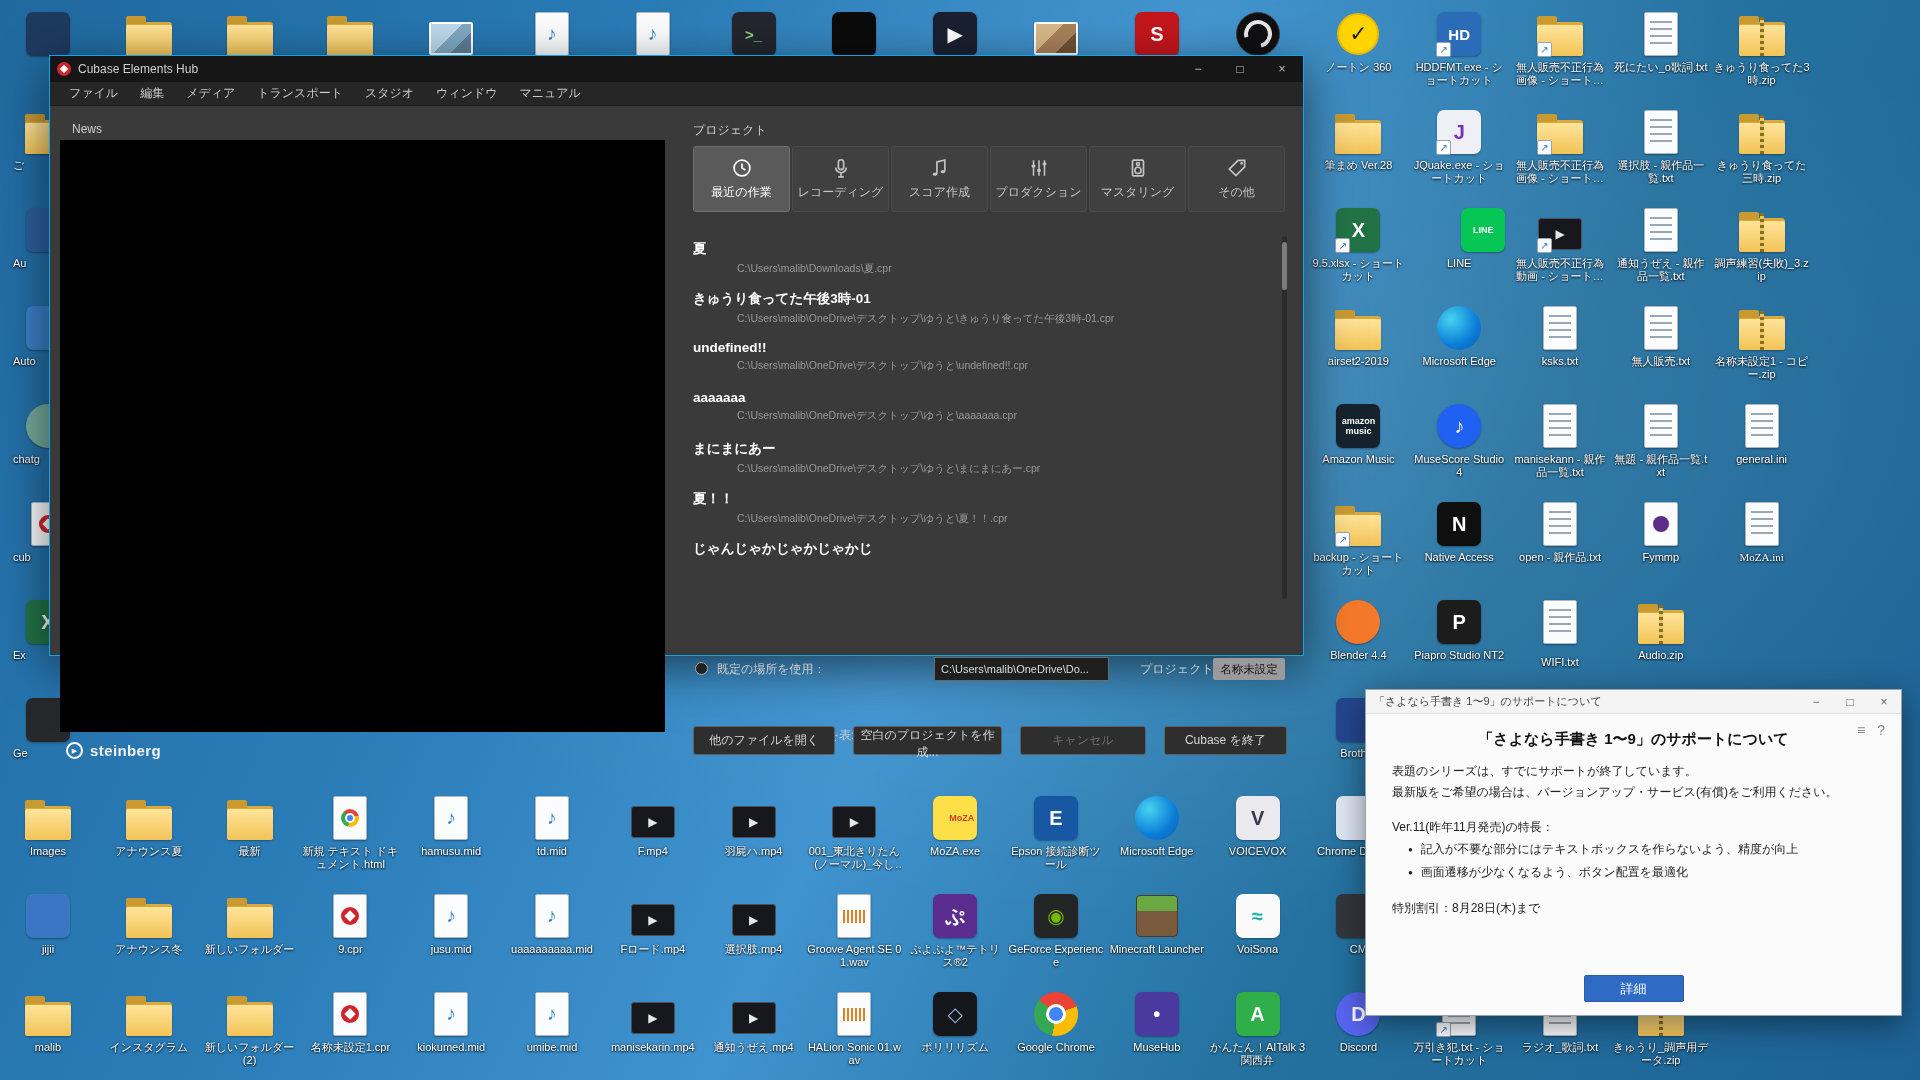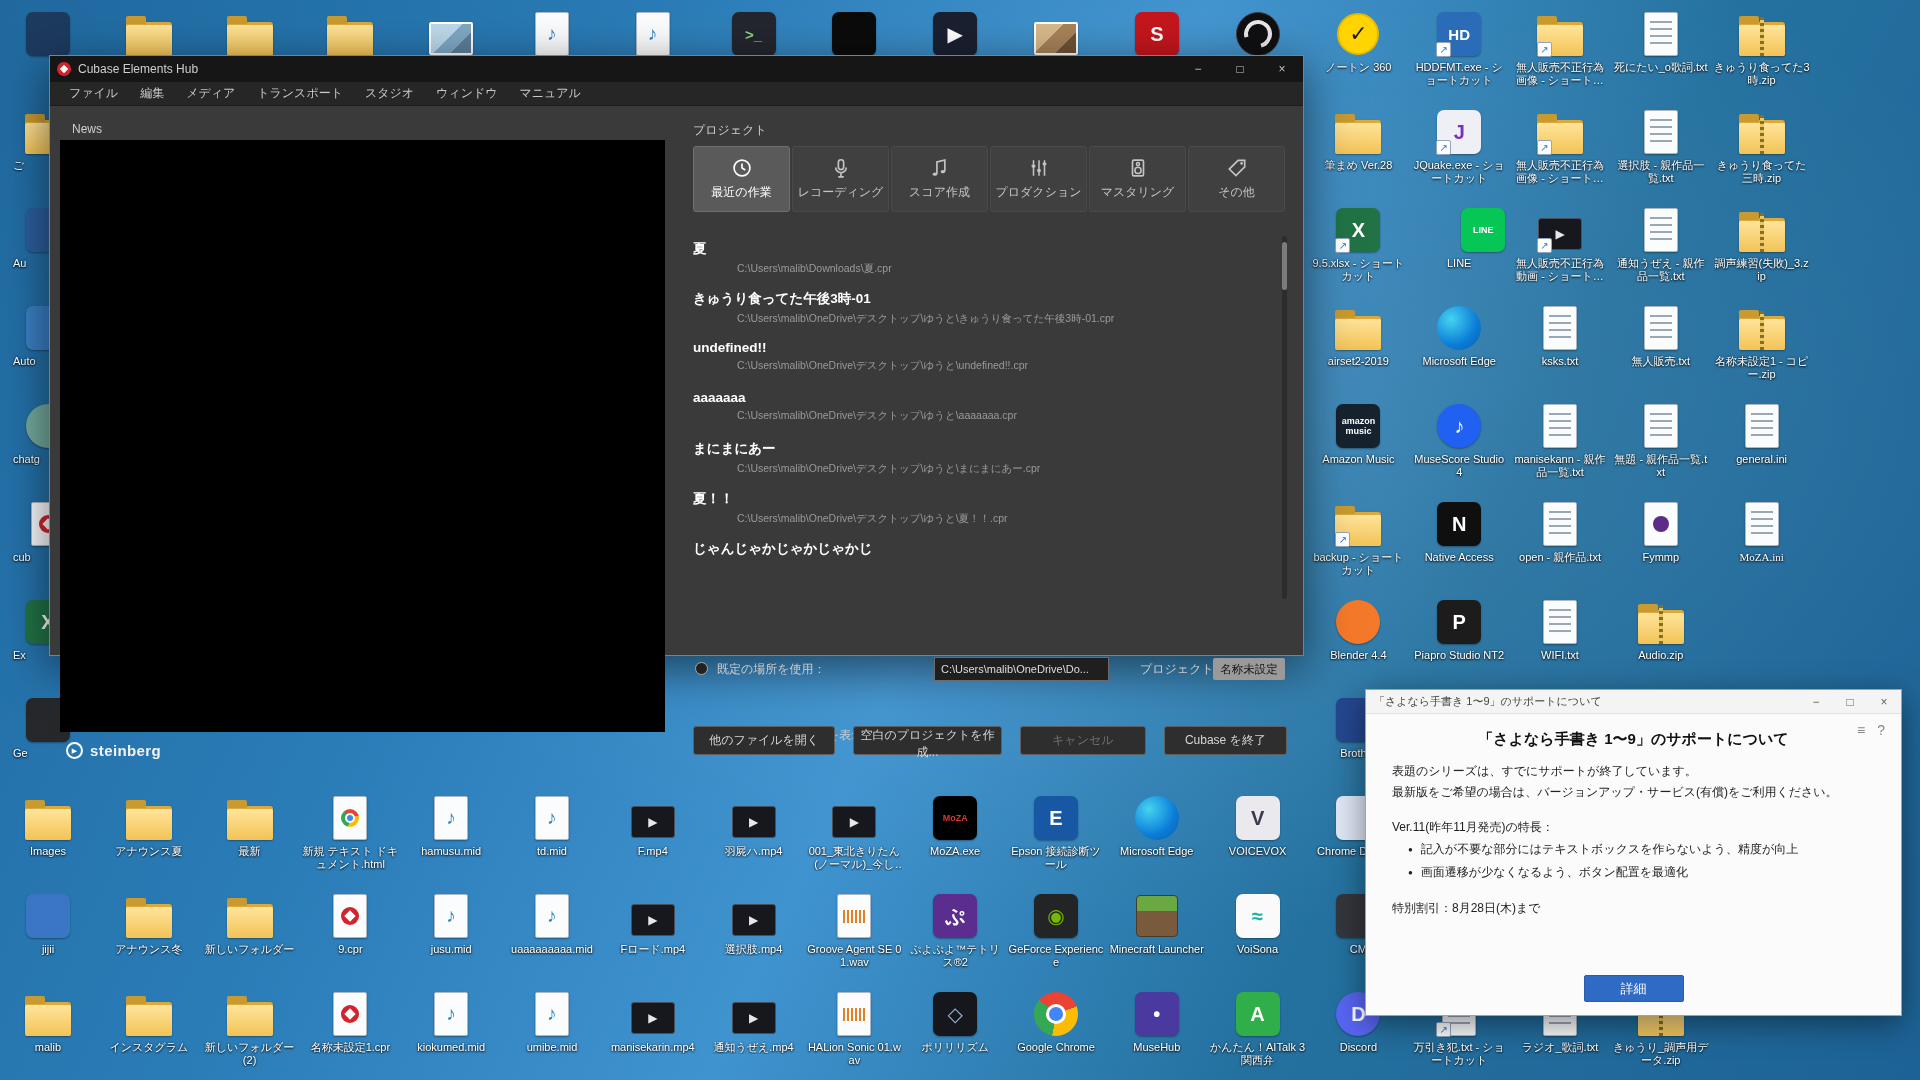--- a/index.html
+++ b/index.html
@@ -525,21 +525,21 @@
       <div class="icon-label">Blender 4.4</div>
     </div>
     <div class="icon-tile" style="left: 1411.2px; top: 598px;">
       <div class="icon-art">
         <div class="art-badge" style="background: rgb(28, 28, 28);">
           <span>P</span>
         </div>
       </div>
       <div class="icon-label">Piapro Studio NT2</div>
     </div>
-    <div class="icon-tile" style="left: 1512px; top: 598px;">
+    <div class="icon-tile" style="left: 1512px; top: 598px; gap: 7px;">
       <div class="icon-art">
         <div class="art-page">
           <i class="pg-lines"></i>
         </div>
       </div>
       <div class="icon-label">WIFI.txt</div>
     </div>
     <div class="icon-tile" style="left: 1612.8px; top: 598px;">
       <div class="icon-art">
         <div class="art-folder">
@@ -621,21 +621,21 @@
     <div class="icon-tile" style="left: 806.4px; top: 794px;">
       <div class="icon-art">
         <div class="art-video">
           <span class="vid-play">▶</span>
         </div>
       </div>
       <div class="icon-label">001_東北きりたん(ノーマル)_今しゃ...</div>
     </div>
     <div class="icon-tile" style="left: 907.2px; top: 794px;">
       <div class="icon-art">
-        <div class="art-badge" style="background: #000000;">
+        <div class="art-badge" style="background: #fde047; text-align: right;">
           <span class="small" style="color: rgb(210, 59, 46);">MoZA</span>
         </div>
       </div>
       <div class="icon-label">MoZA.exe</div>
     </div>
     <div class="icon-tile" style="left: 1008px; top: 794px;">
       <div class="icon-art">
         <div class="art-badge" style="background: rgb(24, 87, 164);">
           <span>E</span>
         </div>

